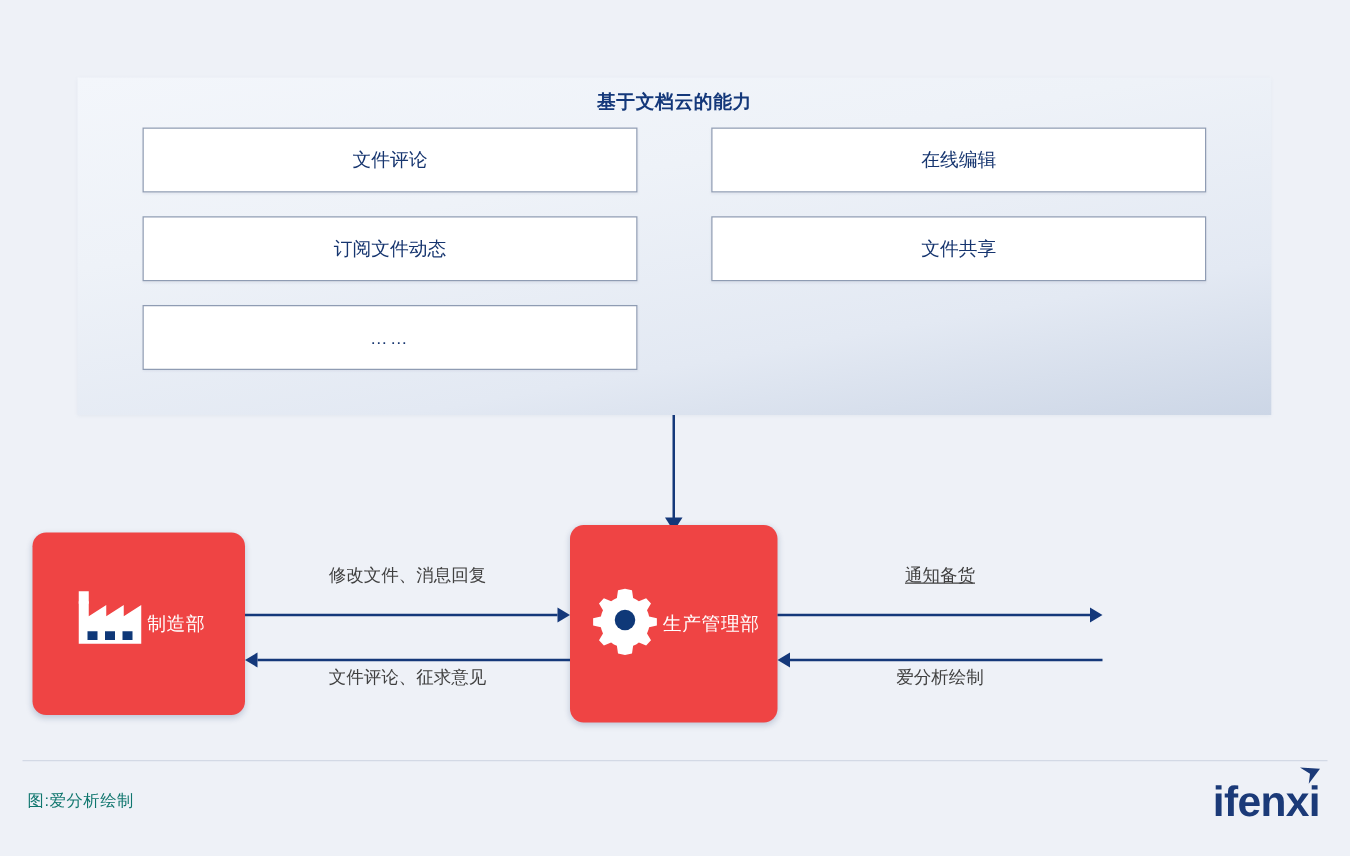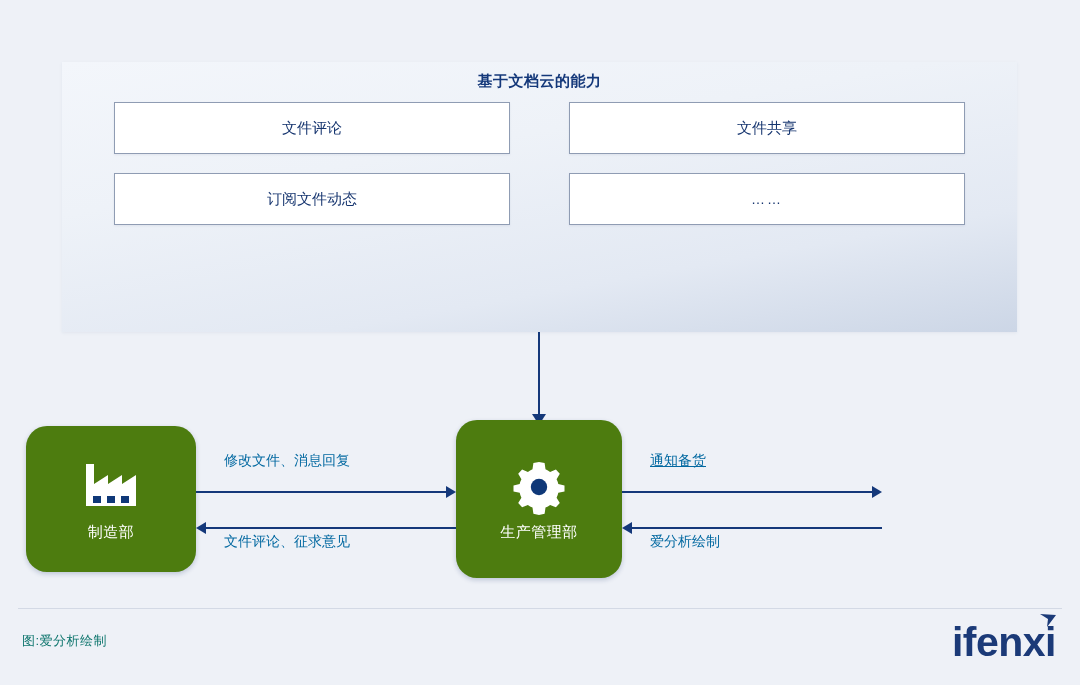--- a/index.html
+++ b/index.html
@@ -90,24 +90,24 @@
     width: 0;
     height: 0;
     border-left: 7px solid transparent;
     border-right: 7px solid transparent;
     border-top: 11px solid #14387a;
   }
 
   
   .node {
     position: absolute;
-    background: #4d7c0f;
-    border-radius: 21px;
-    display: flex;
-    flex-direction: column;
+    background: #ef4444;
+    border-radius: 11px;
+    display: flex;
+    flex-direction: row;
     align-items: center;
     justify-content: center;
     color: #ffffff;
     box-shadow: 0 2px 5px rgba(20, 45, 100, 0.22);
   }
   .node .glyph {
     width: 60px;
     height: 60px;
     display: flex;
     align-items: center;
@@ -141,24 +141,23 @@
   .arrow-head-left {
     position: absolute;
     width: 0; height: 0;
     border-top: 6px solid transparent;
     border-bottom: 6px solid transparent;
     border-right: 10px solid #14387a;
   }
   .flow-label {
     position: absolute;
     font-size: 14px;
-    color: #0369a1;
+    color: #404040;
     white-space: nowrap;
-    text-align: left;
-    margin-left: 28px;
+    text-align: center;
   }
 
   
   #line-l-top   { left: 196px; top: 491px; width: 250px; }
   #head-l-top   { left: 446px; top: 486px; }
   #lbl-l-top    { left: 196px; top: 452px; width: 260px; }
 
   #line-l-bot   { left: 206px; top: 527px; width: 250px; }
   #head-l-bot   { left: 196px; top: 522px; }
   #lbl-l-bot    { left: 196px; top: 533px; width: 260px; }
@@ -191,21 +190,21 @@
   }
   .footer-logo {
     position: absolute;
     right: 24px;
     top: 622px;
     height: 40px;
     display: flex;
     align-items: center;
   }
   .logo-text {
-    font-size: 41px;
+    font-size: 34px;
     font-weight: bold;
     color: #1b3a78;
     letter-spacing: -0.5px;
     line-height: 1;
     position: relative;
   }
   .logo-tick {
     position: absolute;
     right: -2px;
     top: -9px;
@@ -214,22 +213,23 @@
 </head>
 <body>
 
 <div id="stage">
 
   <div class="cap-panel">
     <div class="cap-title">基于文档云的能力</div>
 
     <div class="cap-grid">
       <div class="cap-box">文件评论</div>
+      <div class="cap-box">在线编辑</div>
+      <div class="cap-box">订阅文件动态</div>
       <div class="cap-box">文件共享</div>
-      <div class="cap-box">订阅文件动态</div>
       <div class="cap-box dots">……</div>
     </div>
   </div>
 
   <div class="v-connector"></div>
   <div class="v-arrow"></div>
 
   <div class="node" id="node-manufacturing">
     <div class="glyph">
       <svg width="58" height="50" viewBox="0 0 58 50" aria-hidden="true">

